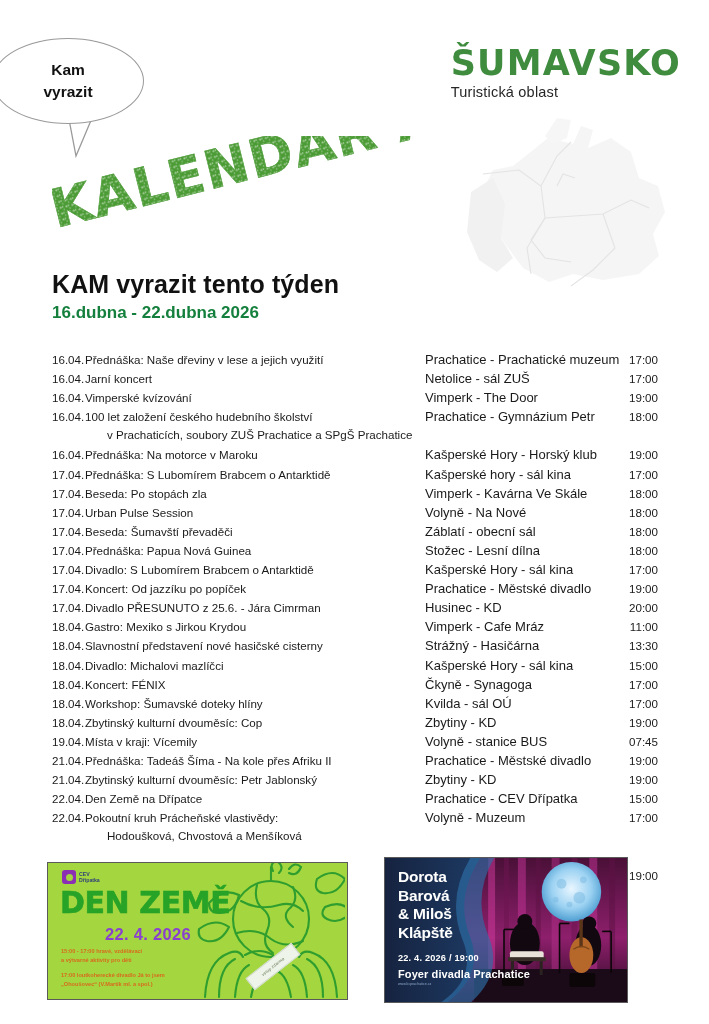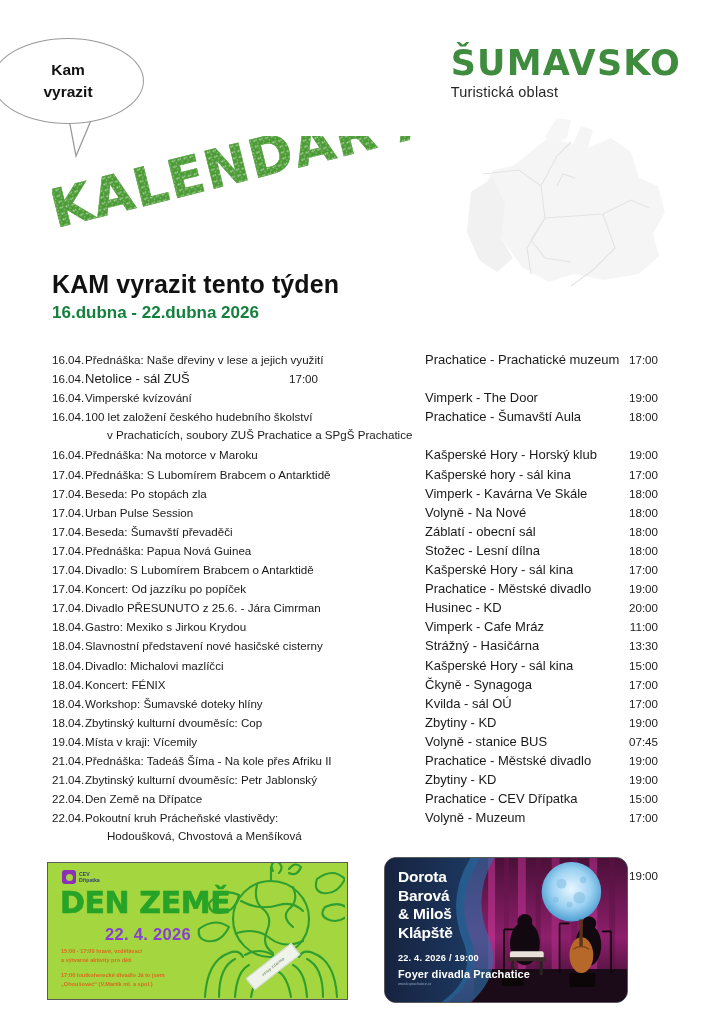--- a/index.html
+++ b/index.html
@@ -41,21 +41,21 @@
   .c-title{width:340px;flex:0 0 340px;font-size:11.6px;}
   .c-venue{width:196px;flex:0 0 196px;font-size:13px;}
   .c-time{width:37px;flex:0 0 37px;font-size:11.6px;text-align:right;}
   .row.cont .c-date{visibility:hidden;}
   .row.cont .c-title{padding-left:22px;box-sizing:border-box;}
   .row.spacer{height:19.1px;}
 
   
   .poster{position:absolute;border:1px solid #5a5a5a;overflow:hidden;box-sizing:border-box;}
   .poster-left{left:47px;top:862px;width:301px;height:138px;background:#a3d63f;}
-  .poster-right{left:384px;top:857px;width:244px;height:146px;background:#0c4a6e;border-radius:12px;}
+  .poster-right{left:384px;top:857px;width:244px;height:146px;background:#0c4a6e;}
 
   
   .pl-logo{position:absolute;left:14px;top:7px;display:flex;align-items:center;gap:3px;}
   .pl-logo-mark{width:14px;height:14px;border-radius:3px;background:#8b2fb5;
                 display:flex;align-items:center;justify-content:center;}
   .pl-logo-mark i{display:block;width:7px;height:7px;border-radius:50%;
                   background:#a3d63f;}
   .pl-logo-txt{font-size:5.2px;font-weight:bold;color:#2f3f7a;line-height:1.22;}
   .pl-title{position:absolute;left:12px;top:22px;font-size:30px;font-weight:bold;
             color:#27a327;letter-spacing:-.4px;font-family:"DejaVu Sans",sans-serif;
@@ -140,33 +140,34 @@
 
 <div class="table" id="event-table">
     <div class="row">
       <div class="c-date">16.04.</div>
       <div class="c-title">Přednáška: Naše dřeviny v lese a jejich využití</div>
       <div class="c-venue">Prachatice - Prachatické muzeum</div>
       <div class="c-time">17:00</div>
     </div>
     <div class="row">
       <div class="c-date">16.04.</div>
+      <div class="c-title">Jarní koncert</div>
       <div class="c-venue">Netolice - sál ZUŠ</div>
       <div class="c-time">17:00</div>
     </div>
     <div class="row">
       <div class="c-date">16.04.</div>
       <div class="c-title">Vimperské kvízování</div>
       <div class="c-venue">Vimperk - The Door</div>
       <div class="c-time">19:00</div>
     </div>
     <div class="row">
       <div class="c-date">16.04.</div>
       <div class="c-title">100 let založení českého hudebního školství</div>
-      <div class="c-venue">Prachatice - Šumavští Aula</div>
+      <div class="c-venue">Prachatice - Gymnázium Petr</div>
       <div class="c-time">18:00</div>
     </div>
     <div class="row cont">
       <div class="c-date"></div>
       <div class="c-title">v Prachaticích, soubory ZUŠ Prachatice a SPgŠ Prachatice</div>
       <div class="c-venue"></div>
       <div class="c-time"></div>
     </div>
     <div class="row">
       <div class="c-date">16.04.</div>

